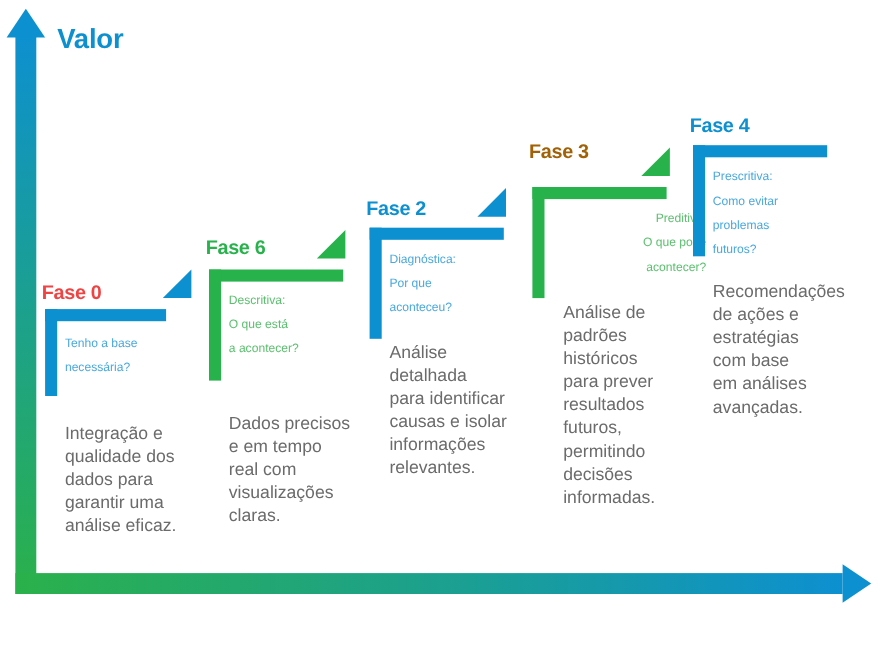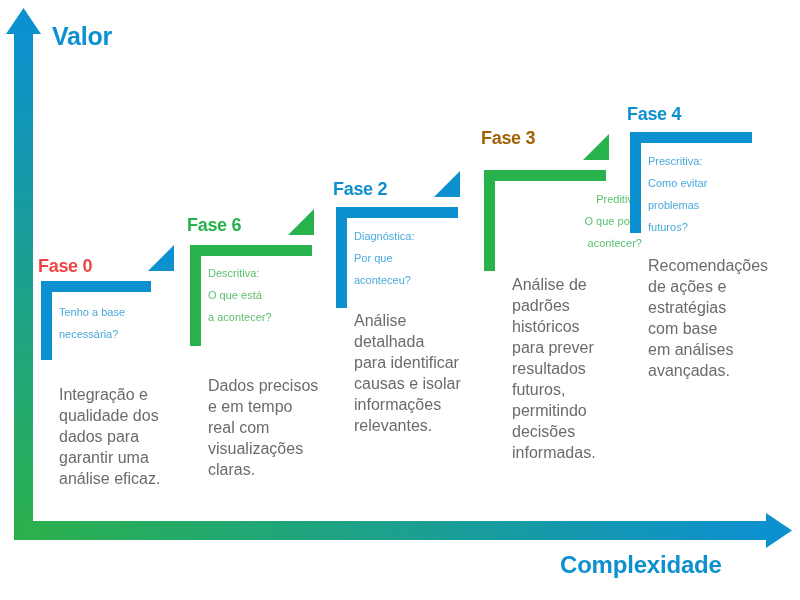--- a/index.html
+++ b/index.html
@@ -79,21 +79,20 @@
     <rect x="14" y="30" width="19" height="510" fill="url(#gradV)"></rect>
 
     <polygon points="23.5,8 41,34 6,34" fill="#0d90d0"></polygon>
 
     <rect x="14" y="521" width="752" height="19" fill="url(#gradH)"></rect>
 
     <polygon points="792,530.5 766,548 766,513" fill="#0d90d0"></polygon>
   </svg>
 
   <div class="axis-label" id="label-valor">Valor</div>
-  <div class="axis-label" id="label-complexidade">Complexidade</div>
 
   <div class="phase">
     <div class="phase-title" style="left:38px;top:256px;color:#ef4444;">Fase 0</div>
     <div class="tri" style="left:148px;top:245px;border-left:26px solid transparent;border-bottom:26px solid #0d90d0;"></div>
     <div class="bracket-h" style="left:41px;top:281px;width:110px;background:#0d90d0;"></div>
     <div class="bracket-v" style="left:41px;top:281px;height:79px;background:#0d90d0;"></div>
     <div class="phase-question" style="left:59px;top:301px;width:140px;color:#4aa9dd;">Tenho a base
 necessária?</div>
     <div class="phase-desc" style="left:59px;top:384px;width:140px;">Integração e
 qualidade dos

